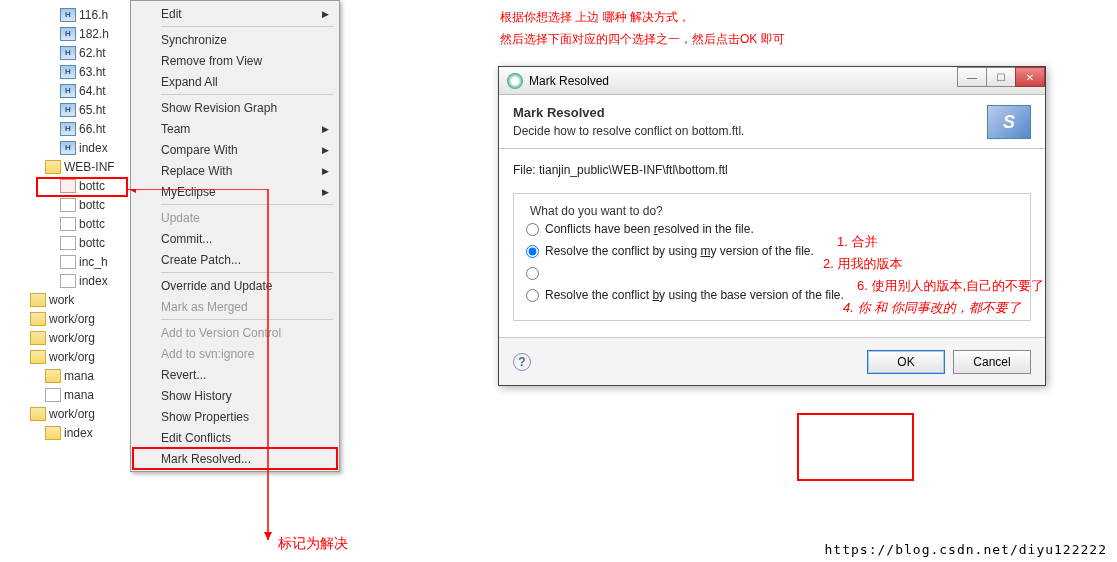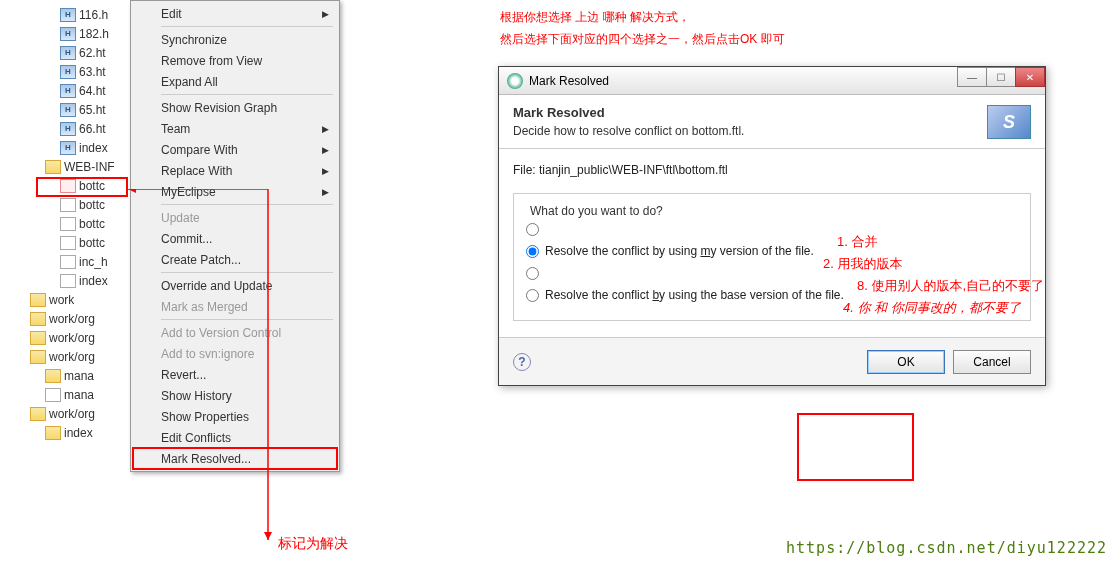--- a/index.html
+++ b/index.html
@@ -52,21 +52,21 @@
 .radio-row label u { text-decoration: underline; }
 
 .dlg-footer { height: 48px; border-top: 1px solid #ccc; display: flex; align-items: center; padding: 0 14px; margin-top: 10px; background: #f4f4f4; }
 .help-ic { width: 18px; height: 18px; border: 1px solid #88b; border-radius: 50%; display: flex; align-items: center; justify-content: center; color: #46a; font-size: 12px; font-weight: bold; cursor: pointer; }
 .dlg-footer .spacer { flex: 1; }
 .dlg-btn { width: 78px; height: 24px; border: 1px solid #888; background: linear-gradient(#fdfdfd,#e4e4e4); margin-left: 8px; cursor: default; display: flex; align-items: center; justify-content: center; }
 .dlg-btn.ok { border-color: #3a73b8; box-shadow: 0 0 0 1px #9cf inset; }
 
 .ann-opt { position: absolute; color: #f00; font-size: 13px; white-space: nowrap; }
 .top-note { position: absolute; left: 500px; top: 6px; color: #f00; font-size: 15px; line-height: 22px; }
-.watermark { position: absolute; right: 10px; bottom: 5px; color: #4d7c0f; font-size: 15px; font-family: monospace; letter-spacing: 1px; }
+.watermark { position: absolute; right: 10px; bottom: 5px; color: #000000; font-size: 13px; font-family: monospace; letter-spacing: 1px; }
 
 .ok-hl { position: absolute; border: 2px solid #f00; pointer-events: none; }
 </style>
 </head>
 <body>
 
 <div class="left-panel">
   <div class="tree" id="tree">
       <div class="tree-item l2">
         <span class="ic ic-h">H</span>
@@ -224,20 +224,21 @@
     <div class="sub">Decide how to resolve conflict on bottom.ftl.</div>
     <div class="logo">S</div>
   </div>
   <div class="dlg-body">
     <div class="file-label">File: tianjin_public\WEB-INF\ftl\bottom.ftl</div>
     <fieldset class="dlg-group">
       <div class="g-title">What do you want to do?</div>
       <div id="radios">
           <div class="radio-row">
             <input type="radio" name="resolve" style="">
+            <label>Conflicts have been <u>r</u>esolved in the file.</label>
           </div>
           <div class="radio-row">
             <input type="radio" name="resolve" checked="" style="">
             <label>Resolve the conflict by using <u>m</u>y version of the file.</label>
           </div>
           <div class="radio-row">
             <input type="radio" name="resolve" style="">
           </div>
           <div class="radio-row">
             <input type="radio" name="resolve" style="">
@@ -249,18 +250,18 @@
   <div class="dlg-footer">
     <div class="help-ic">?</div>
     <div class="spacer"></div>
     <div class="dlg-btn ok">OK</div>
     <div class="dlg-btn">Cancel</div>
   </div>
 </div>
 
 <div class="ann-opt" style="left:837px; top:233px;">1. 合并</div>
 <div class="ann-opt" style="left:823px; top:255px;">2. 用我的版本</div>
-<div class="ann-opt" style="left:857px; top:277px;">8. 使用别人的版本,自己的不要了</div>
+<div class="ann-opt" style="left:857px; top:277px;">6. 使用别人的版本,自己的不要了</div>
 <div class="ann-opt" style="left:843px; top:299px;font-style:italic;">4. 你 和 你同事改的，都不要了</div>
 
 <div class="ok-hl" style="left:797px; top:413px; width:117px; height:68px;"></div>
 
 <div class="watermark">https://blog.csdn.net/diyu122222</div>
 
 </body></html>

